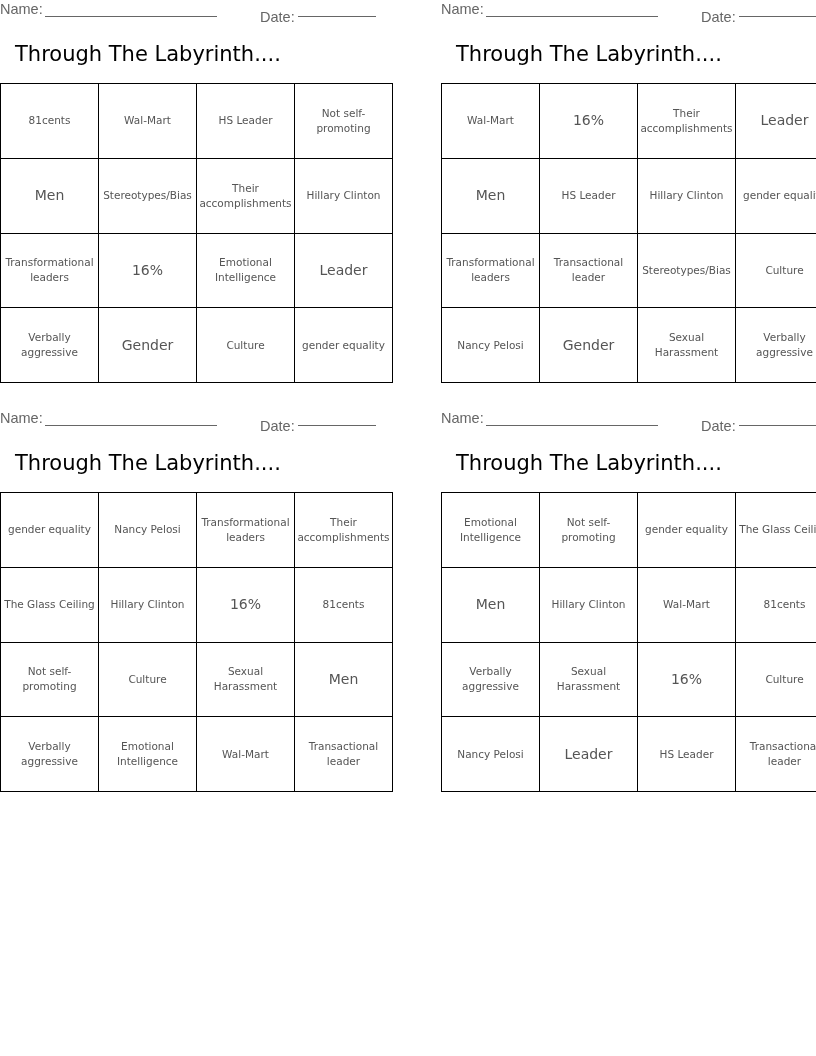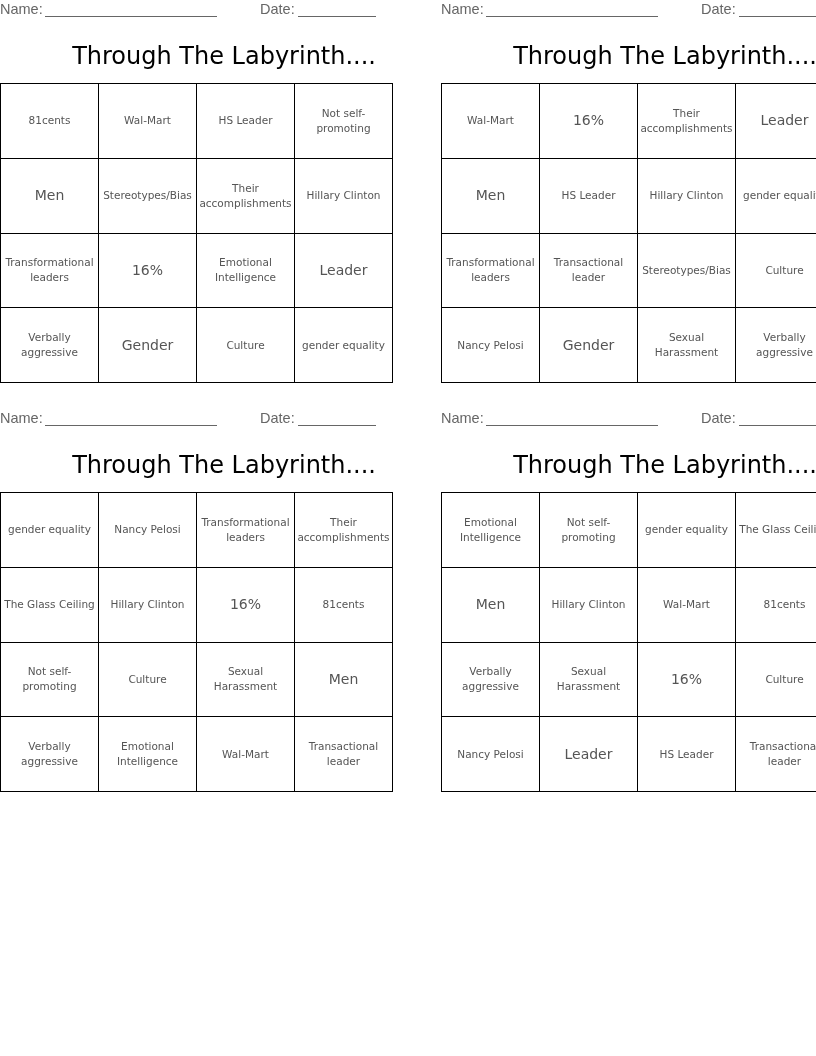--- a/index.html
+++ b/index.html
@@ -2,24 +2,24 @@
 <html><head>
   <meta charset="utf-8">
   <style>
     html, body { margin: 0; padding: 0; background: #ffffff; }
     body { width: 816px; height: 1056px; position: relative; overflow: hidden; }
     .card { position: absolute; width: 376px; height: 364px; }
     .hdr { position: absolute; top: 1px; left: 0; width: 376px; height: 20px;
            font-family: "Liberation Sans", sans-serif; font-size: 14.5px; color: #666666; }
     .hdr .name-label { position: absolute; left: 0; top: 0; text-align: right; }
     .hdr .name-line { position: absolute; left: 45px; top: 15px; width: 172px; border-bottom: 1px solid #666; }
-    .hdr .date-label { position: absolute; left: 260px; top: 0; }
+    .hdr .date-label { position: absolute; left: 260px; top: 8px; }
     .hdr .date-line { position: absolute; left: 298px; top: 15px; width: 78px; border-bottom: 1px solid #666; }
-    .title { position: absolute; top: 42px; left: 0; width: 376px; text-align: right;
-             font-family: "DejaVu Sans", sans-serif; font-size: 24px; color: #000; letter-spacing: 0px; }
+    .title { position: absolute; top: 42px; left: 15px; width: 376px; text-align: left;
+             font-family: "DejaVu Sans", sans-serif; font-size: 21px; color: #000; letter-spacing: 0px; }
     .grid { position: absolute; top: 83px; left: 0; width: 375px; height: 300px;
             border-collapse: collapse; table-layout: fixed; }
     .grid td { border: 1.3px solid #000; width: 93px; height: 68px; padding: 0 2px;
                text-align: center; vertical-align: middle; color: #555555;
                font-family: "DejaVu Sans", sans-serif; font-size: 10.5px; line-height: 15px; }
     .grid td.big { font-size: 14px; }
   </style>
 </head>
 <body>
 

